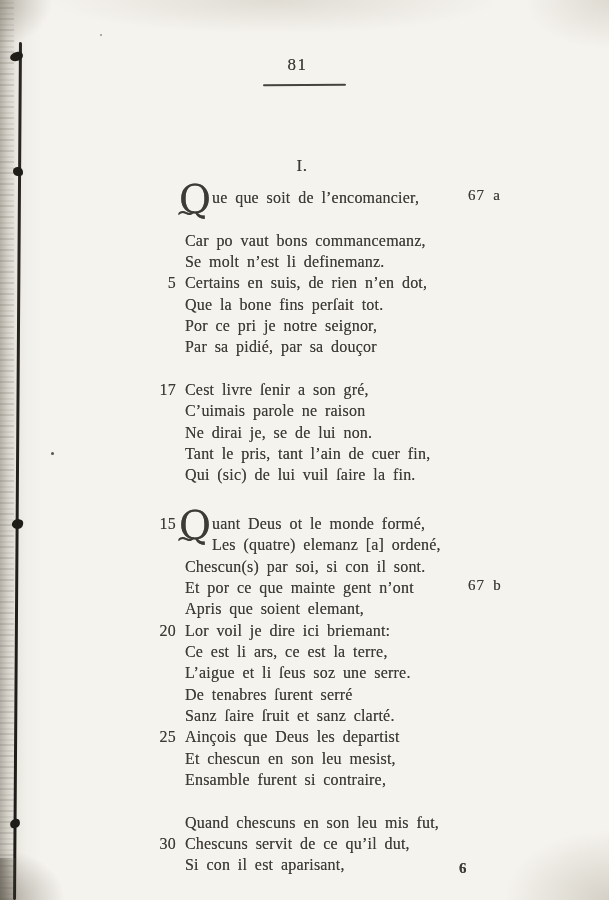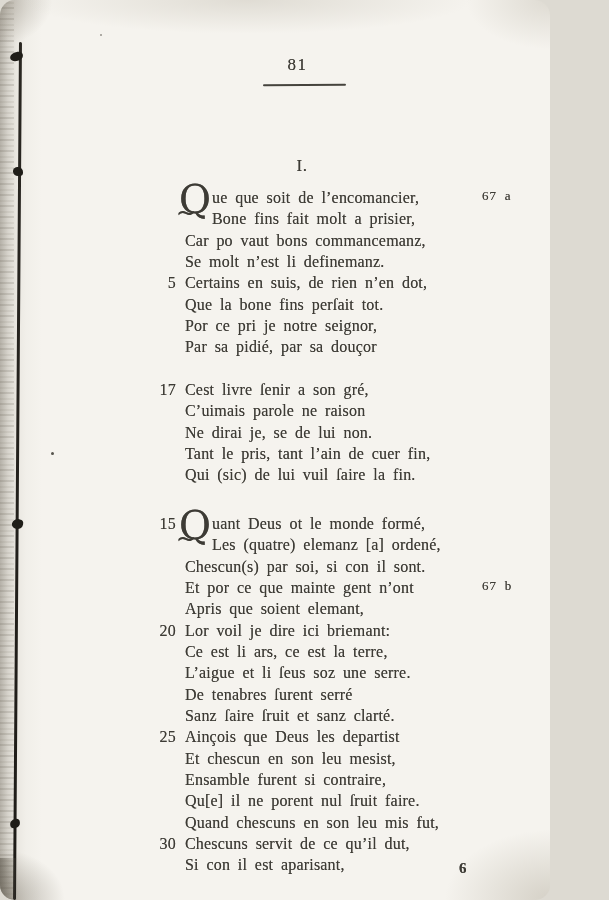--- a/index.html
+++ b/index.html
@@ -1,30 +1,29 @@
 <!DOCTYPE html>
 <html><head>
 <meta charset="utf-8">
 <style>
   html,body{margin:0;padding:0;background:#dddad2;}
   .page{
-    position:relative;width:550px;height:900px;overflow:hidden;
+    position:relative;width:609px;height:900px;overflow:hidden;
     background-color:#f5f3ee;
     background-image:
       radial-gradient(ellipse 150px 100px at 100% 100%, rgba(168,161,144,.42), transparent 70%),
       radial-gradient(ellipse 120px 70px at 100% 0%, rgba(168,161,144,.30), transparent 70%),
       radial-gradient(ellipse 300px 45px at 45% 0%, rgba(168,161,144,.28), transparent 75%),
       radial-gradient(ellipse 90px 70px at 0% 100%, rgba(116,109,96,.55), transparent 72%),
       radial-gradient(ellipse 70px 60px at 0% 0%, rgba(140,133,120,.5), transparent 75%),
       linear-gradient(90deg, rgba(128,122,110,.55) 0px, rgba(150,144,131,.32) 8px,
         rgba(170,164,150,.16) 16px, rgba(190,185,172,.07) 26px, transparent 42px);
     font-family:"Liberation Serif","DejaVu Serif",serif;
     color:#3d3b35;
     text-shadow:0 0 .45px rgba(61,59,53,.65);
-    border-radius:15px;
   }
   .gutter-texture{
     position:absolute;left:0;top:0;width:14px;height:900px;
     background:repeating-linear-gradient(0deg, rgba(108,102,90,.20) 0 2px, transparent 2px 5px,
       rgba(128,122,108,.12) 5px 7px, transparent 7px 11px);
   }
   .gutter-bottom{
     position:absolute;left:0;bottom:0;width:18px;height:42px;
     background:linear-gradient(90deg, rgba(90,85,74,.55), rgba(120,114,100,.25) 12px, transparent);
   }
@@ -52,21 +51,21 @@
   .stanza{position:relative;}
   .stanza + .stanza{margin-top:27px;}
   .row{position:relative;height:21.35px;line-height:21.35px;display:flex;white-space:nowrap;}
   .no{width:26px;text-align:right;flex:none;}
   .txt{margin-left:9px;}
   .row.dc-pad .txt{padding-left:27px;text-align:center;}
   .dropcap{position:absolute;left:29px;top:-3px;font-size:39px;line-height:32px;
     font-family:"DejaVu Serif",serif;z-index:1;}
   .dropcap::after{content:"\007E";position:absolute;left:-3px;bottom:-13px;
     font-size:24px;color:#3d3b35;}
-  .note{position:absolute;left:332px;top:-2px;font-size:13px;letter-spacing:1px;}
+  .note{position:absolute;left:318px;top:-2px;font-size:15px;letter-spacing:1px;}
   .sig{position:absolute;top:860px;left:459px;font-size:15px;font-weight:700;}
 </style>
 </head>
 <body>
 
 <div class="page">
 
   <div class="gutter-texture"></div>
   <div class="bind-line"></div>
   <div class="knot k1"></div>
@@ -84,21 +83,20 @@
   <div class="poem">
       <div class="stanza">
         <span class="dropcap">Q</span>
         <div class="row dc-pad">
           <span class="no"></span>
           <span class="txt">ue que soit de l’encomancier,</span>
           <span class="note">67 a</span>
         </div>
         <div class="row dc-pad">
           <span class="no"></span>
-          <span class="txt">Bone fins fait molt a prisier,</span>
         </div>
         <div class="row">
           <span class="no"></span>
           <span class="txt">Car po vaut bons commancemanz,</span>
         </div>
         <div class="row">
           <span class="no"></span>
           <span class="txt">Se molt n’est li definemanz.</span>
         </div>
         <div class="row">
@@ -191,21 +189,20 @@
         <div class="row">
           <span class="no"></span>
           <span class="txt">Et chescun en son leu mesist,</span>
         </div>
         <div class="row">
           <span class="no"></span>
           <span class="txt">Ensamble furent si contraire,</span>
         </div>
         <div class="row">
           <span class="no"></span>
-          <span class="txt">Qu[e] il ne porent nul ſruit faire.</span>
         </div>
         <div class="row">
           <span class="no"></span>
           <span class="txt">Quand chescuns en son leu mis fut,</span>
         </div>
         <div class="row">
           <span class="no">30</span>
           <span class="txt">Chescuns servit de ce qu’il dut,</span>
         </div>
         <div class="row">

